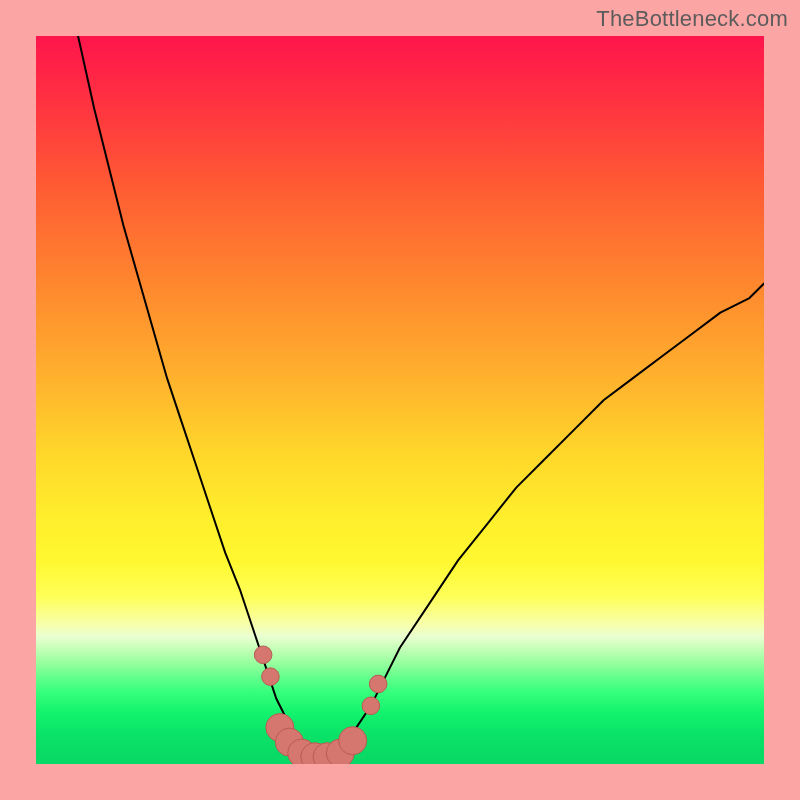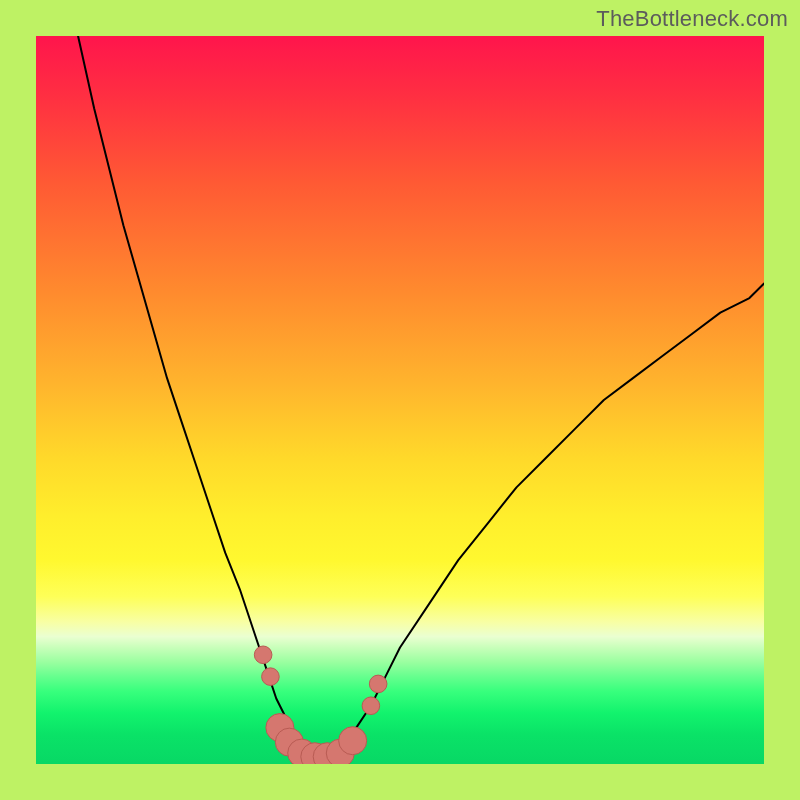--- a/index.html
+++ b/index.html
@@ -7,21 +7,21 @@
     padding: 0;
     width: 800px;
     height: 800px;
     background: #000;
     font-family: Arial, Helvetica, sans-serif;
   }
   #stage {
     position: relative;
     width: 800px;
     height: 800px;
-    background: #bef264;
+    background: #fca5a5;
   }
   #watermark {
     position: absolute;
     top: 6px;
     right: 12px;
     color: #5c5c5c;
     font-size: 22px;
     font-weight: 500;
     letter-spacing: 0.2px;
     z-index: 5;

